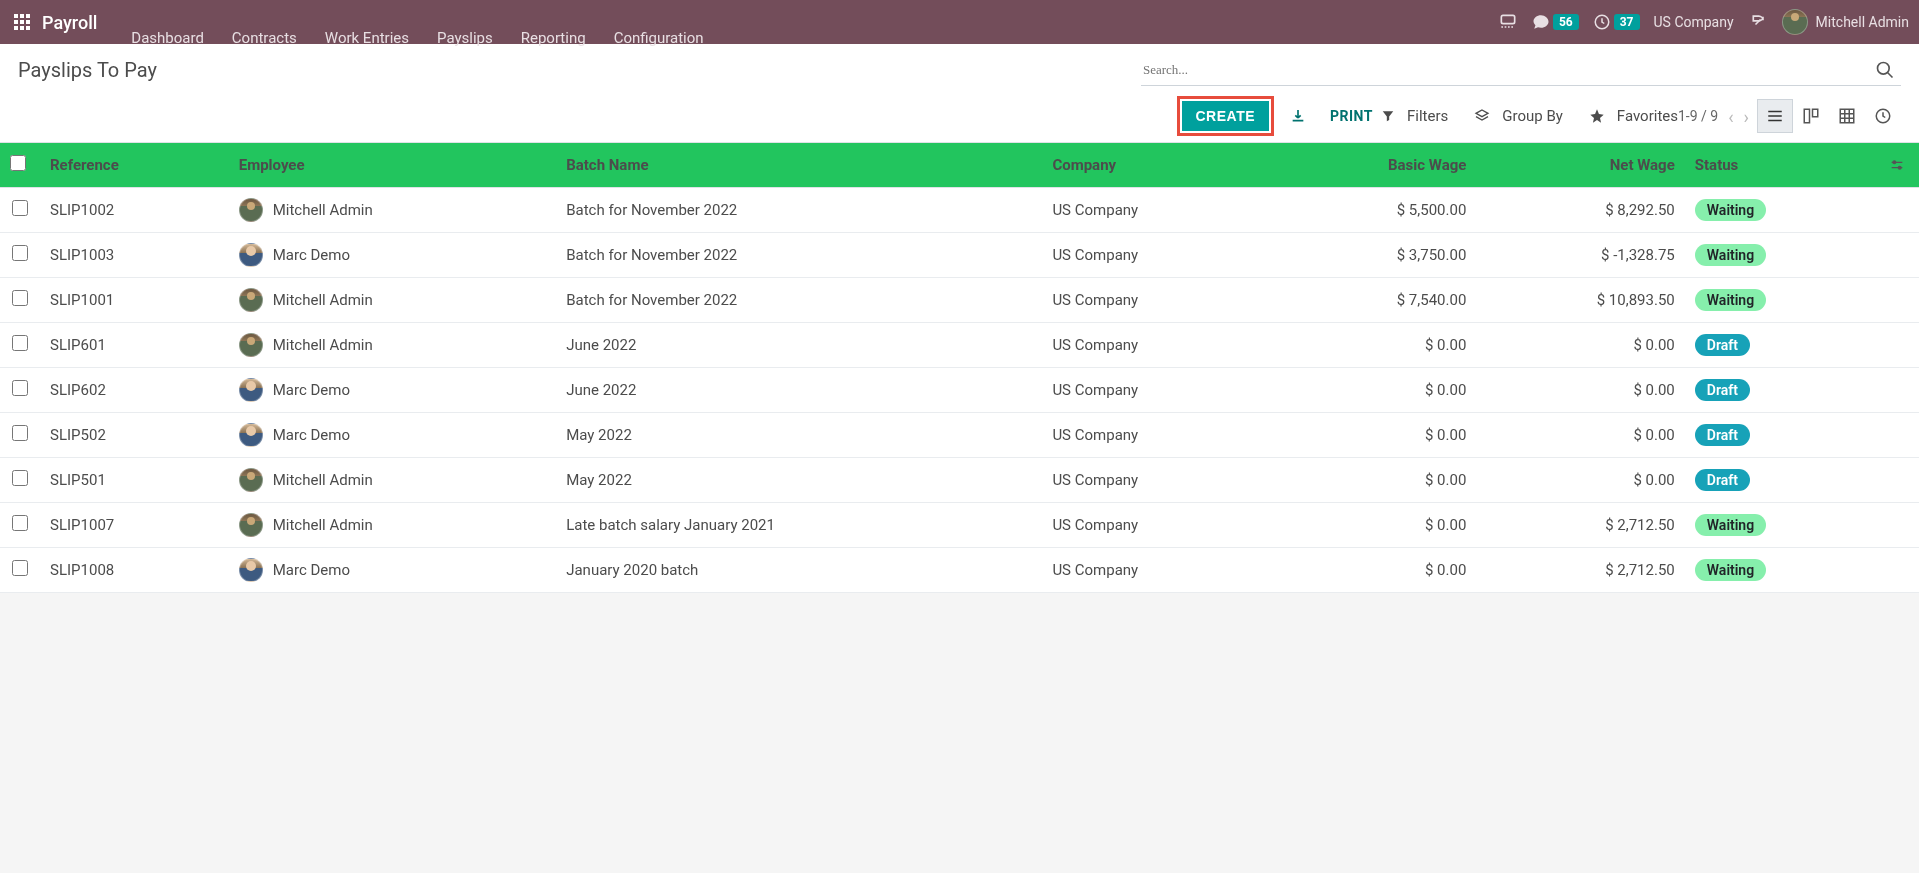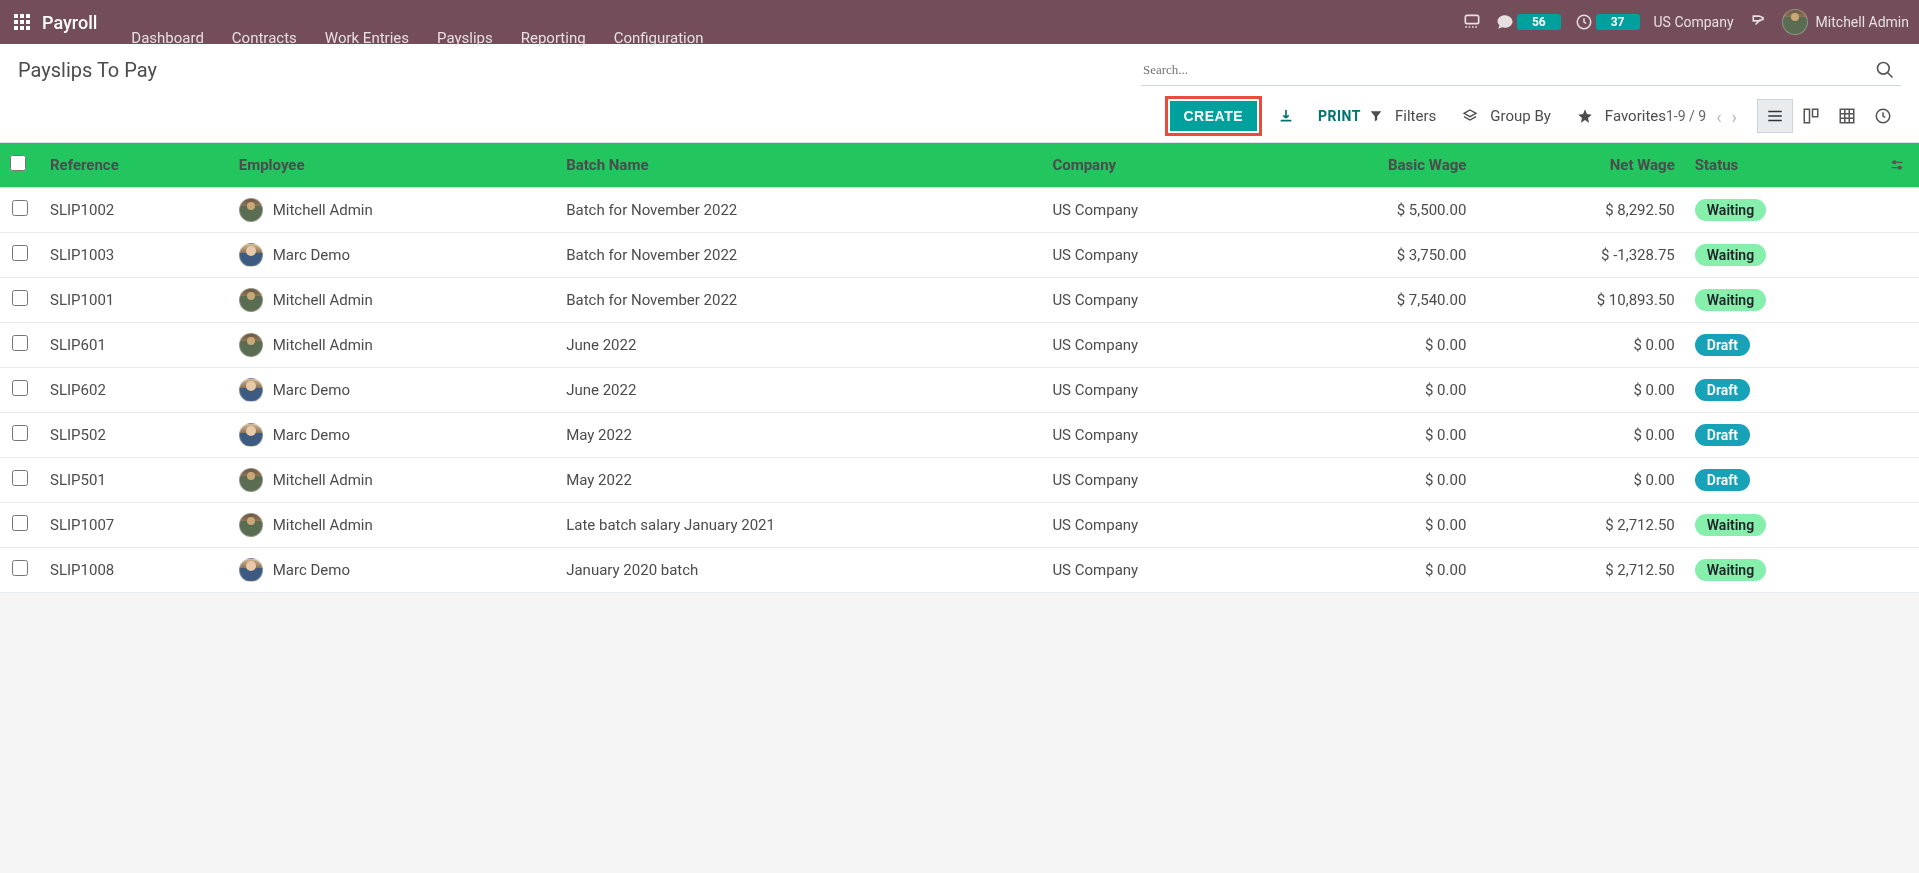--- a/index.html
+++ b/index.html
@@ -6,21 +6,21 @@
   body { font-family: -apple-system, BlinkMacSystemFont, "Segoe UI", Roboto, Helvetica, Arial, sans-serif; font-size: 14px; color: #333; background: #f5f5f5; width: 1919px; overflow-x: hidden; }
   
   
   .topbar { background: #734d5a; color: #fff; height: 44px; display: flex; align-items: center; padding: 0 10px; }
   .topbar .apps-icon { width: 24px; height: 24px; display:flex; align-items:center; justify-content:center; margin-right: 8px; cursor:pointer;}
   .topbar .app-name { font-size: 18px; font-weight: 500; margin-right: 20px; cursor:pointer;}
   .topbar .nav-item { font-size: 15px; padding: 0 14px; line-height: 44px; cursor:pointer; color: #e8dfe3;}
   .topbar .spacer { flex: 1; }
   .topbar .systray { display:flex; align-items:center; gap: 14px; }
   .topbar .systray .systray-item { display:flex; align-items:center; cursor:pointer; font-size:14px; color:#e8dfe3;}
-  .badge-teal { background:#00a09d; color:#fff; font-weight:700; font-size:12px; padding: 1px 15px; border-radius:3px; margin-left:3px;}
+  .badge-teal { background:#00a09d; color:#fff; font-weight:700; font-size:12px; padding: 1px 6px; border-radius:3px; margin-left:3px;}
   .avatar { width:26px; height:26px; border-radius:50%; background:linear-gradient(135deg,#8b6f5c,#c4a580); display:inline-block; margin-right:8px; border:1px solid rgba(255,255,255,0.3);}
   .avatar.small { width:24px; height:24px; margin-right:10px; vertical-align:middle;}
   .avatar.marc { background:linear-gradient(180deg,#d4b896 0%, #8b7355 40%, #3d5a80 40%, #3d5a80 100%); position:relative;}
   .avatar.marc::before { content:""; position:absolute; top:2px; left:50%; transform:translateX(-50%); width:10px; height:10px; border-radius:50%; background:#e8c9a8;}
   .avatar.mitchell { background:linear-gradient(180deg,#6b5840 0%, #8b7355 30%, #5a6c52 30%, #5a6c52 100%); position:relative;}
   .avatar.mitchell::before { content:""; position:absolute; top:3px; left:50%; transform:translateX(-50%); width:8px; height:8px; border-radius:50%; background:#c9a878;}
   
   
   .control-panel { background:#fff; border-bottom:1px solid #dee2e6; padding: 10px 18px 6px 18px; }
   .cp-top { display:flex; align-items:center; justify-content:space-between; margin-bottom:10px;}
@@ -32,21 +32,21 @@
   .cp-bottom { display:flex; align-items:center; justify-content:flex-end; margin-top:4px;}
   .cp-left { display:flex; align-items:center; gap: 10px;}
   .btn-create { background:#00a09d; color:#fff; border:none; font-weight:700; font-size:14px; padding: 7px 14px; cursor:pointer; letter-spacing:0.5px;}
   .btn-create-wrap { border: 3px solid #e74c3c; padding:2px; display:inline-block; }
   .icon-btn { color:#00726f; cursor:pointer; padding:4px 6px; font-size:16px;}
   .btn-print { color:#00726f; font-weight:700; letter-spacing:0.5px; cursor:pointer; padding:4px 8px; font-size:14px;}
   
   .cp-middle { display:flex; gap: 26px; align-items:center; color:#4c4c4c; font-size:15px;}
   .filter-btn { cursor:pointer; display:flex; align-items:center; gap:12px;}
   
-  .cp-right { display:flex; align-items:center; gap: 20px; color:#666;}
+  .cp-right { display:flex; align-items:center; gap: 8px; color:#666;}
   .pager { font-size:14px; display:flex; align-items:center; gap:10px;}
   .pager .chev { color:#bbb; font-size:18px; cursor:pointer;}
   .view-switcher { display:flex; align-items:center; gap:0;}
   .view-btn { width:36px; height:34px; display:flex; align-items:center; justify-content:center; cursor:pointer; color:#555; border:1px solid transparent;}
   .view-btn.active { background:#e9ecef; border:1px solid #ced4da;}
   
   
   .list-wrap { background:#fff; }
   table.o_list { width:100%; border-collapse: collapse; }
   table.o_list thead th { text-align:left; padding: 12px 10px; font-weight:700; color:#4c4c4c; border-bottom:1px solid #dee2e6; font-size:15px; background:#22c55e;}

